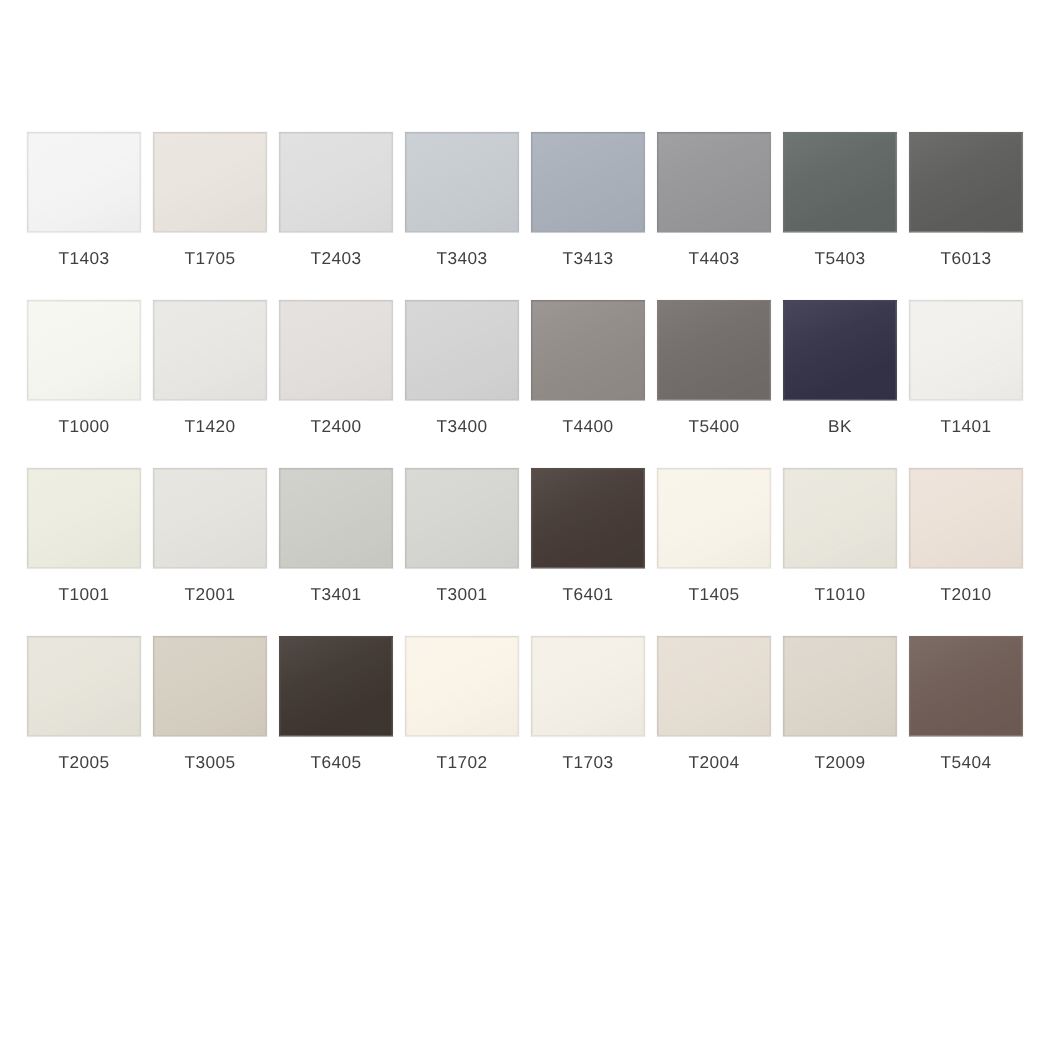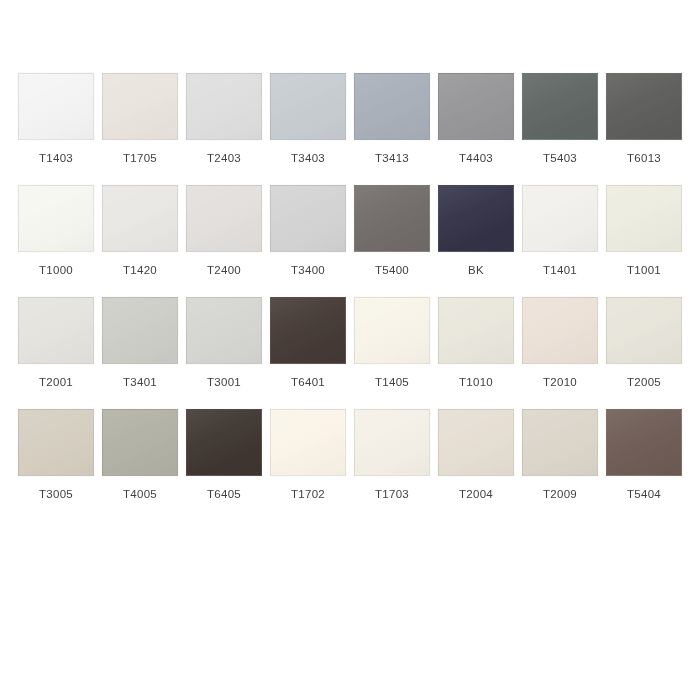--- a/index.html
+++ b/index.html
@@ -22,20 +22,21 @@
     padding: 73px 0 0 0;
     background: #ffffff;
   }
   .swatch-grid {
     display: grid;
     grid-template-columns: repeat(8, 84px);
     grid-auto-rows: 112px;
     justify-content: center;
     column-gap: 0;
     row-gap: 0;
+    margin-top: 15px;
   }
   .swatch-cell {
     position: relative;
     width: 84px;
     height: 112px;
     display: flex;
     flex-direction: column;
     align-items: center;
   }
   .swatch-chip {
@@ -112,20 +113,24 @@
       </div>
       <div class="swatch-cell">
         <div class="swatch-chip" style="background-color: rgb(226, 223, 221);"></div>
         <div class="swatch-label">T2400</div>
       </div>
       <div class="swatch-cell">
         <div class="swatch-chip" style="background-color: rgb(211, 211, 212);"></div>
         <div class="swatch-label">T3400</div>
       </div>
       <div class="swatch-cell">
+        <div class="swatch-chip" style="background-color: rgb(145, 139, 136);"></div>
+        <div class="swatch-label">T4400</div>
+      </div>
+      <div class="swatch-cell">
         <div class="swatch-chip dark-chip" style="background-color: rgb(113, 108, 105);"></div>
         <div class="swatch-label">T5400</div>
       </div>
       <div class="swatch-cell">
         <div class="swatch-chip dark-chip" style="background-color: rgb(52, 50, 71);"></div>
         <div class="swatch-label">BK</div>
       </div>
       <div class="swatch-cell">
         <div class="swatch-chip" style="background-color: rgb(242, 240, 237);"></div>
         <div class="swatch-label">T1401</div>
@@ -162,24 +167,20 @@
         <div class="swatch-chip" style="background-color: rgb(236, 225, 215);"></div>
         <div class="swatch-label">T2010</div>
       </div>
       <div class="swatch-cell">
         <div class="swatch-chip" style="background-color: rgb(231, 228, 218);"></div>
         <div class="swatch-label">T2005</div>
       </div>
       <div class="swatch-cell">
         <div class="swatch-chip" style="background-color: rgb(213, 206, 193);"></div>
         <div class="swatch-label">T3005</div>
-      </div>
-      <div class="swatch-cell">
-        <div class="swatch-chip" style="background-color: rgb(178, 177, 165);"></div>
-        <div class="swatch-label">T4005</div>
       </div>
       <div class="swatch-cell">
         <div class="swatch-chip dark-chip" style="background-color: rgb(63, 54, 49);"></div>
         <div class="swatch-label">T6405</div>
       </div>
       <div class="swatch-cell">
         <div class="swatch-chip" style="background-color: rgb(250, 244, 232);"></div>
         <div class="swatch-label">T1702</div>
       </div>
       <div class="swatch-cell">

